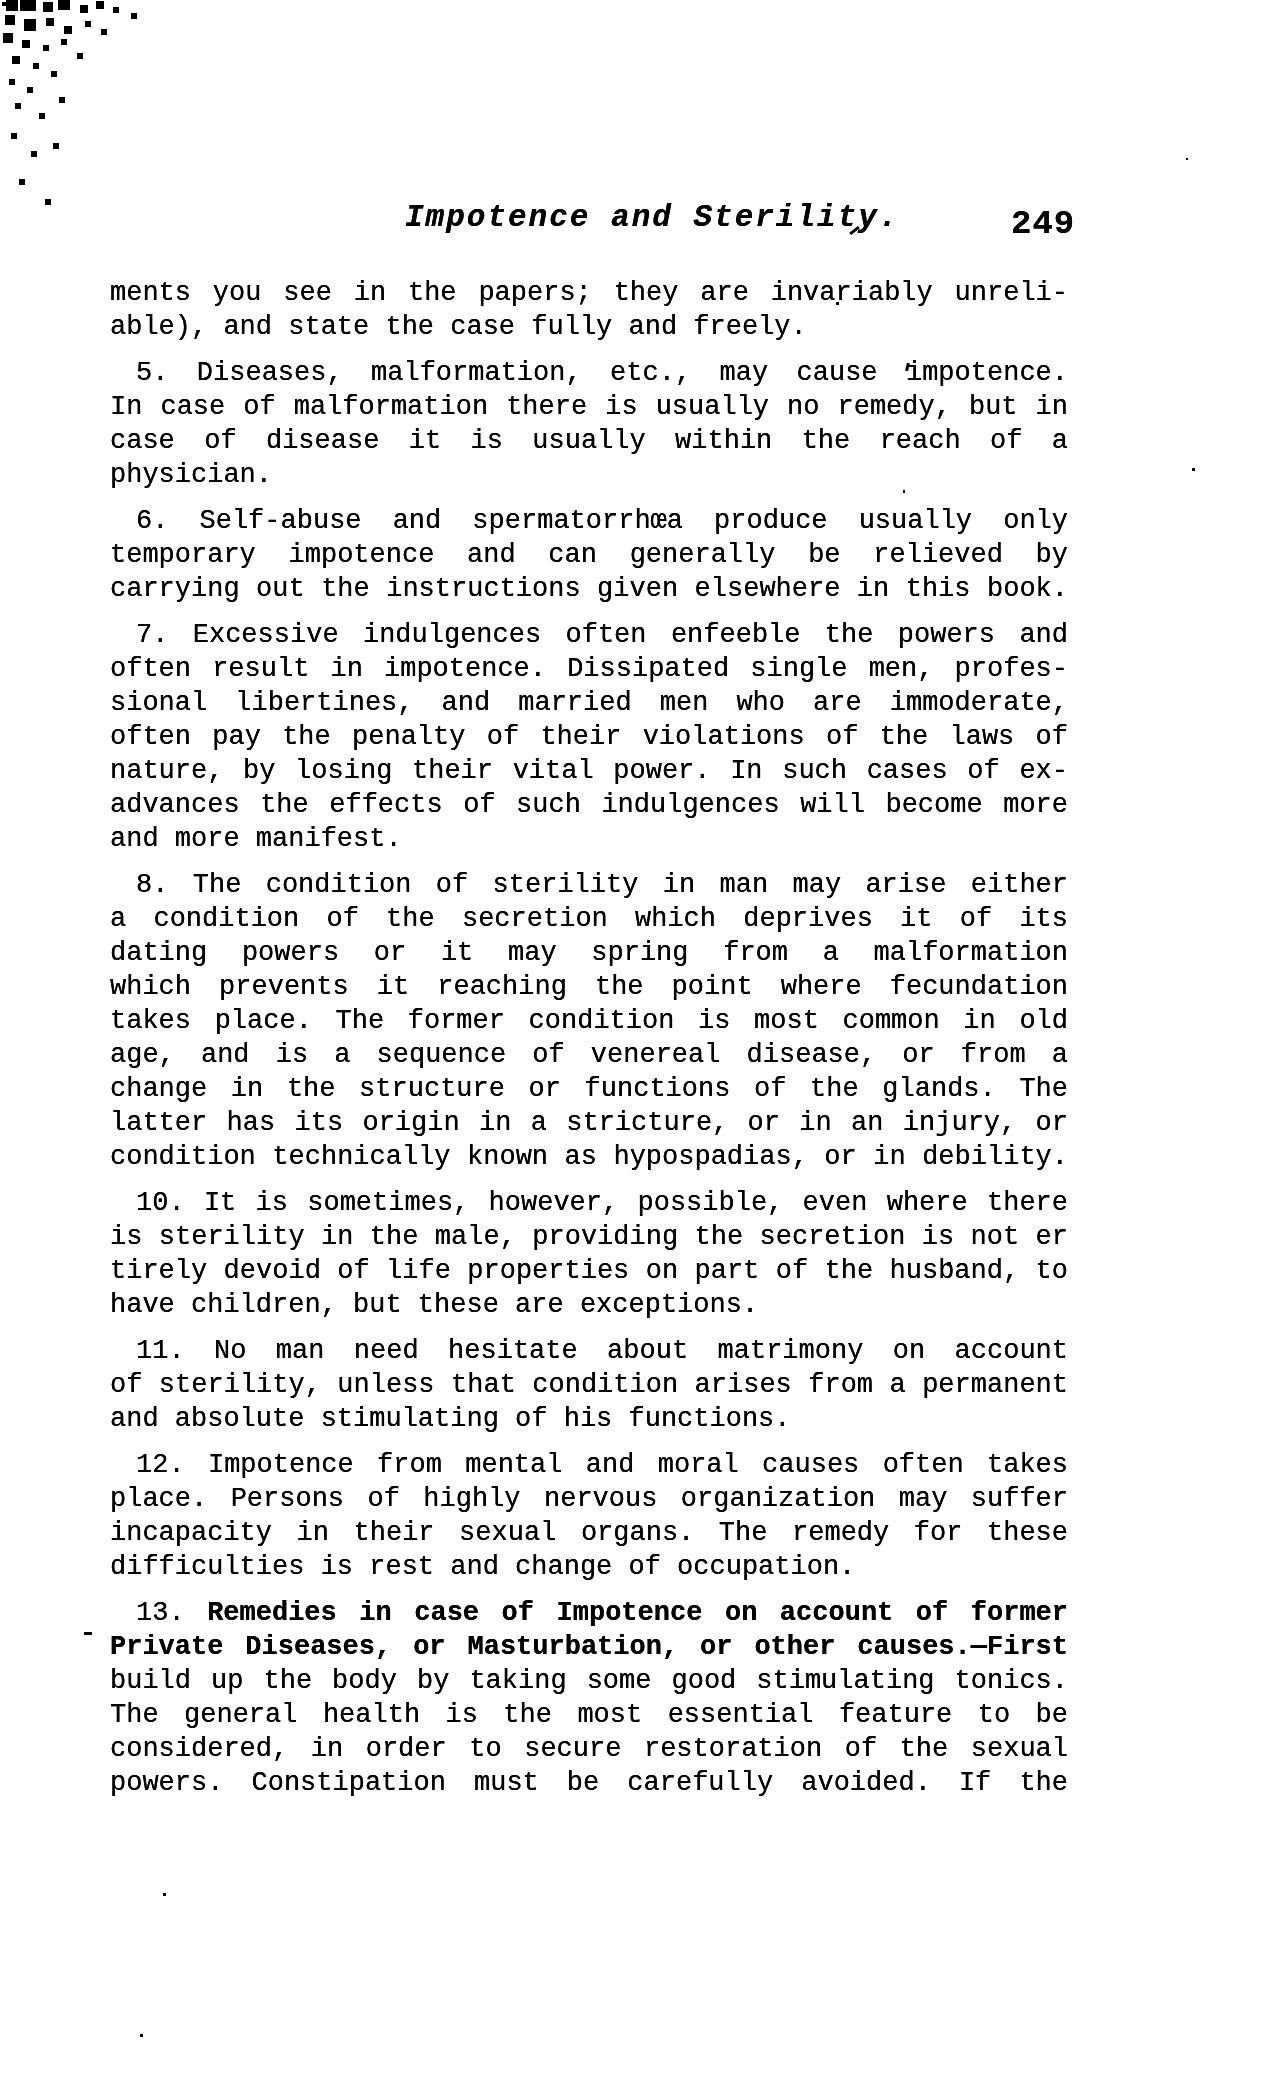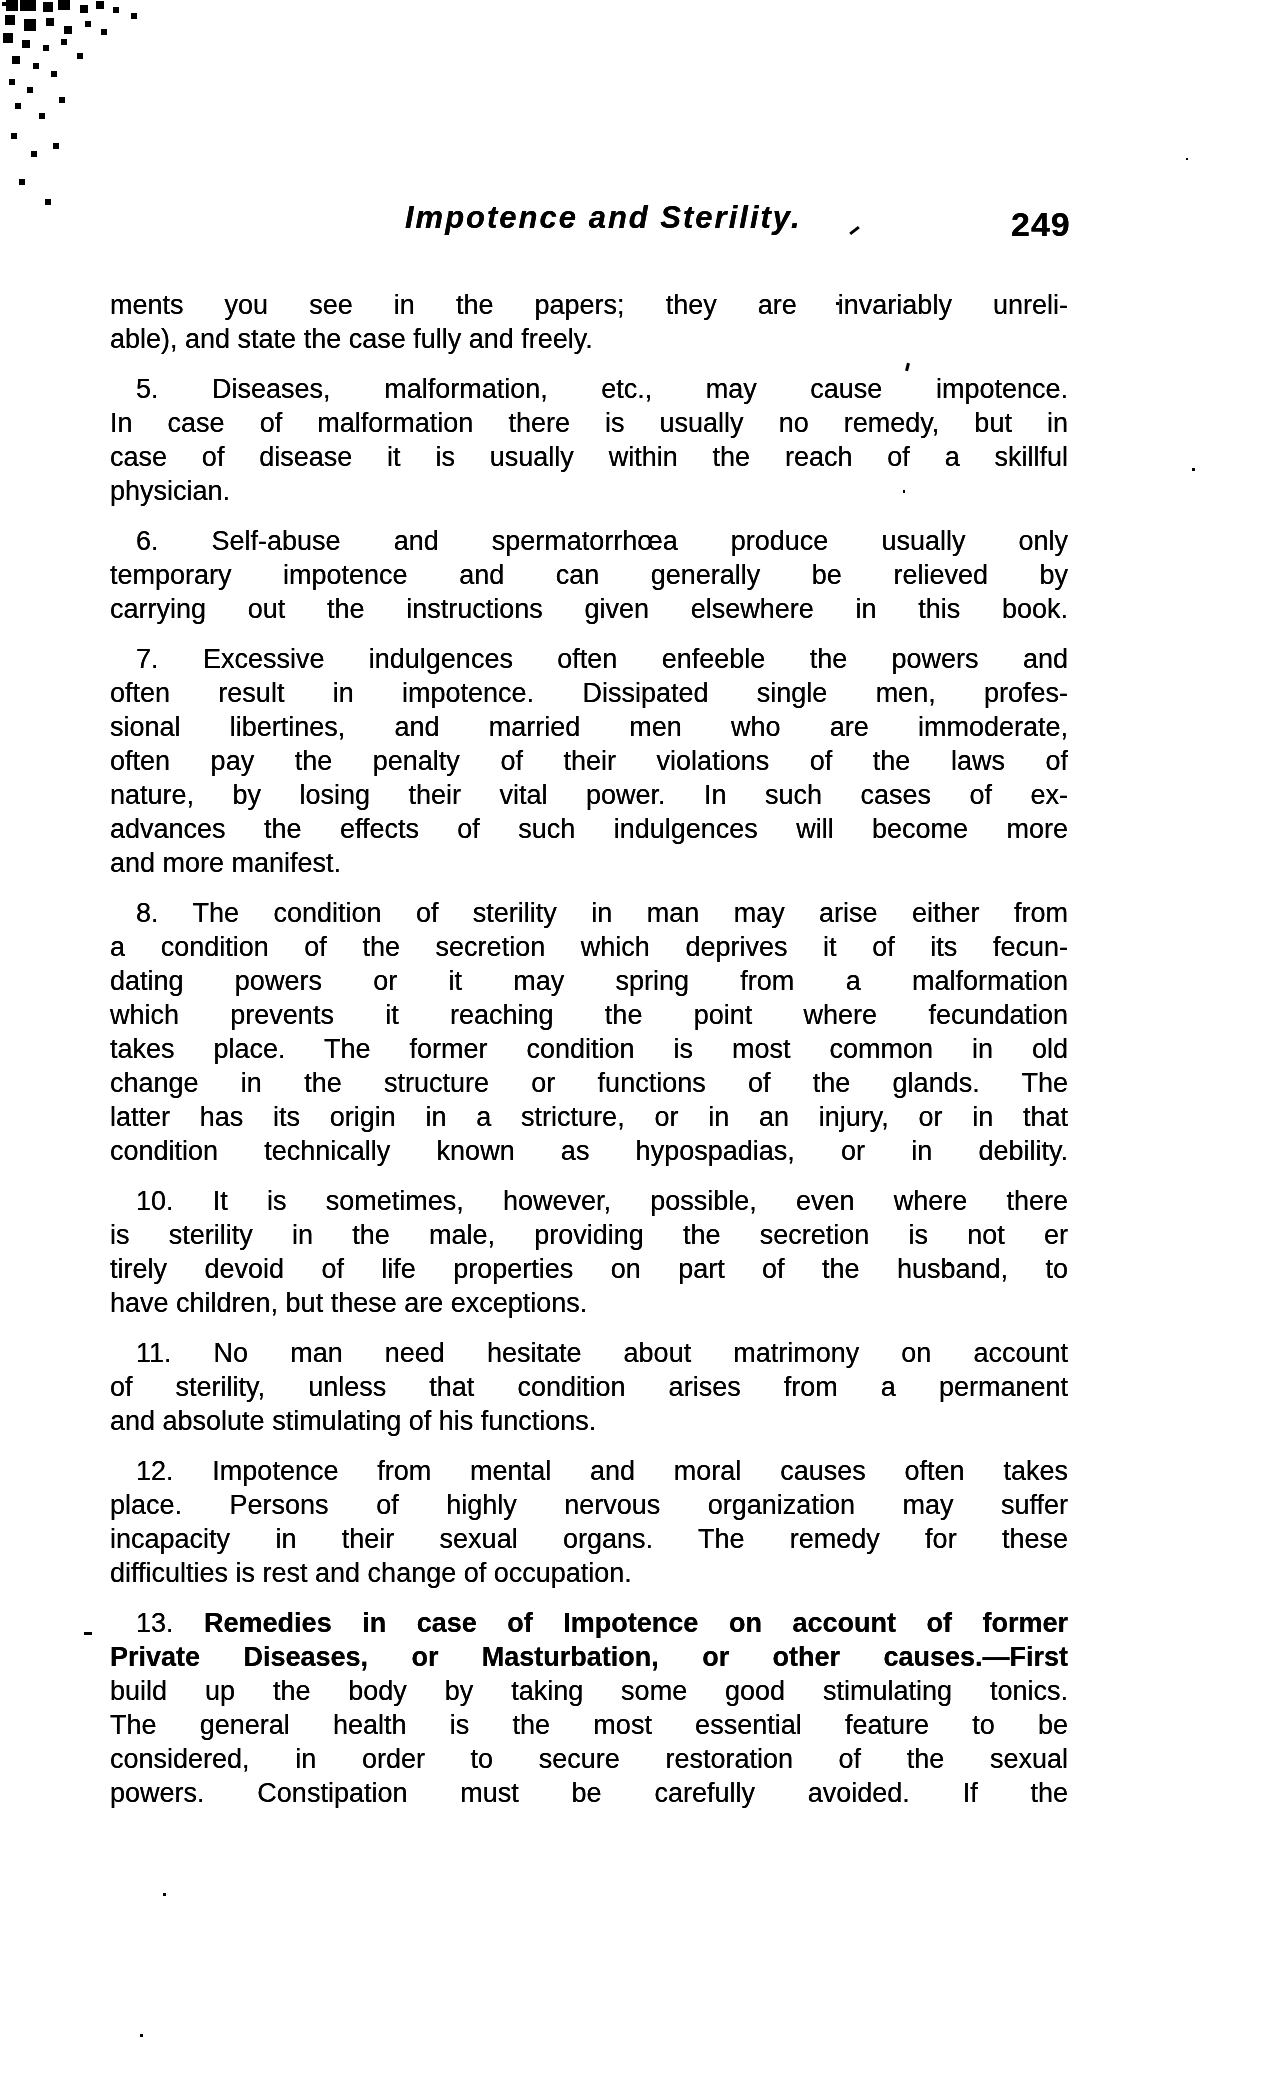--- a/index.html
+++ b/index.html
@@ -3,21 +3,21 @@
 <meta charset="utf-8">
 <title>Scanned Page</title>
 <style>
   html, body { margin: 0; padding: 0; background: #ffffff; }
   .page {
     position: relative;
     width: 1266px;
     height: 2076px;
     background: #ffffff;
     color: #000000;
-    font-family: Liberation Sans, sans-serif;
+    font-family: Liberation Mono, monospace;
     overflow: hidden;
   }
   .running-title {
     position: absolute;
     left: 405px;
     top: 200px;
     font-style: italic;
     font-size: 31px;
     font-weight: bold;
     letter-spacing: 2px;
@@ -32,21 +32,21 @@
     font-weight: bold;
     letter-spacing: 1px;
     text-shadow: 0 0 0.6px #000;
   }
   .text-column {
     position: absolute;
     left: 110px;
     top: 272px;
     width: 958px;
   }
-  .para { margin: 16px 0 12px 0; }
+  .para { margin: 4px 0 12px 0; }
   .line {
     font-size: 27px;
     line-height: 34px;
     height: 34px;
     overflow: hidden;
     white-space: normal;
     text-shadow: 0 0 0.55px #000;
   }
   .line.just { text-align: justify; text-align-last: justify; }
   .line.first { text-indent: 26px; }
@@ -126,20 +126,21 @@
         <div class="line just"><span>nature, by losing their vital power.  In such cases of ex-</span></div>
         <div class="line just"><span>advances the effects of such indulgences will become more</span></div>
         <div class="line"><span>and more manifest.</span></div>
       </div>
       <div class="para">
         <div class="line just first"><span>8. The condition of sterility in man may arise either from</span></div>
         <div class="line just"><span>a condition of the secretion which deprives it of its fecun-</span></div>
         <div class="line just"><span>dating powers or it may spring from a malformation</span></div>
         <div class="line just"><span>which prevents it reaching the point where fecundation</span></div>
         <div class="line just"><span>takes place.  The former condition is most common in old</span></div>
+        <div class="line just"><span>age, and is a sequence of venereal disease, or from a</span></div>
         <div class="line just"><span>change in the structure or functions of the glands.  The</span></div>
         <div class="line just"><span>latter has its origin in a stricture, or in an injury, or in that</span></div>
         <div class="line just"><span>condition technically known as hypospadias, or in debility.</span></div>
       </div>
       <div class="para">
       </div>
       <div class="para">
         <div class="line just first"><span>10. It is sometimes, however, possible, even where there</span></div>
         <div class="line just"><span>is sterility in the male, providing the secretion is not er</span></div>
         <div class="line just"><span>tirely devoid of life properties on part of the husband, to</span></div>

